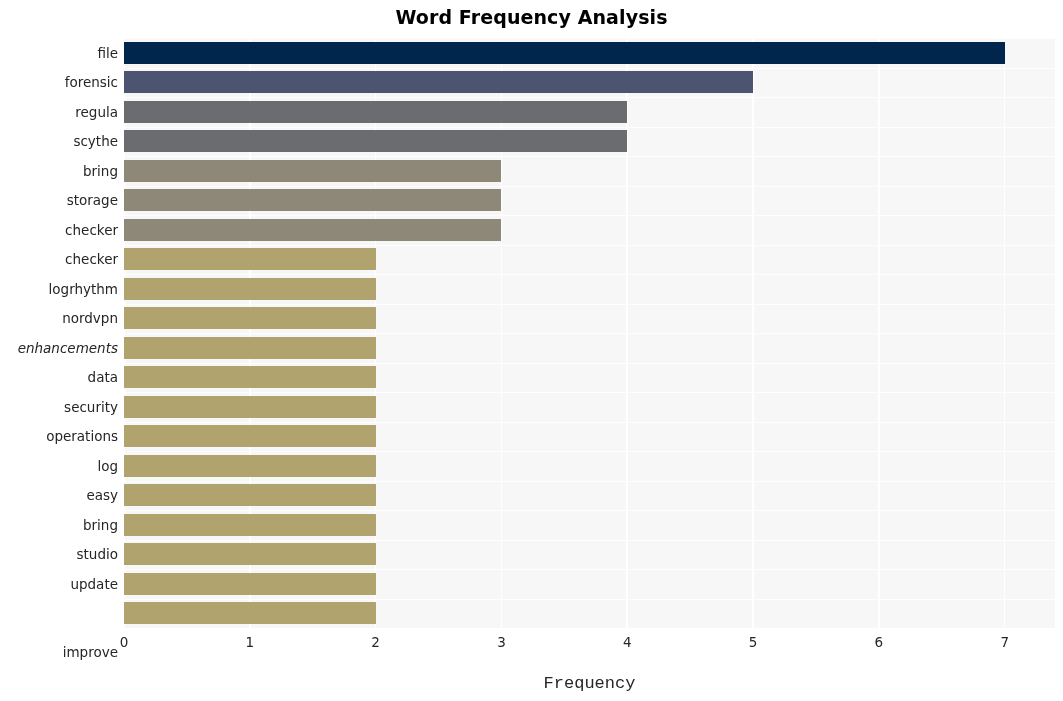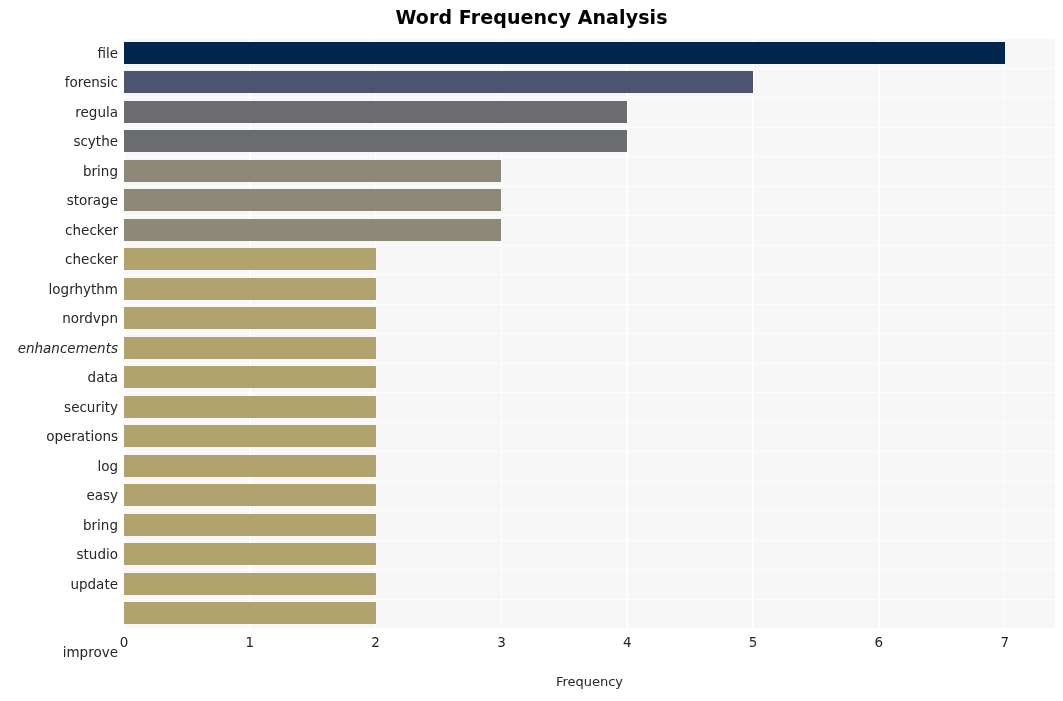--- a/index.html
+++ b/index.html
@@ -89,22 +89,23 @@
     transform: translateX(-50%);
     font-size: 13.5px;
     color: #262626;
   }
   #xaxis-label {
     position: absolute;
     left: 124px;
     top: 674px;
     width: 931px;
     text-align: center;
-    font-size: 13px;
+    font-size: 17px;
     color: #262626;
+    font-family: Liberation Mono, monospace;
   }
 </style>
 </head>
 <body>
 
 <div id="figure">
 
   <div id="chart-title">Word Frequency Analysis</div>
 
   <div id="plot-area">

